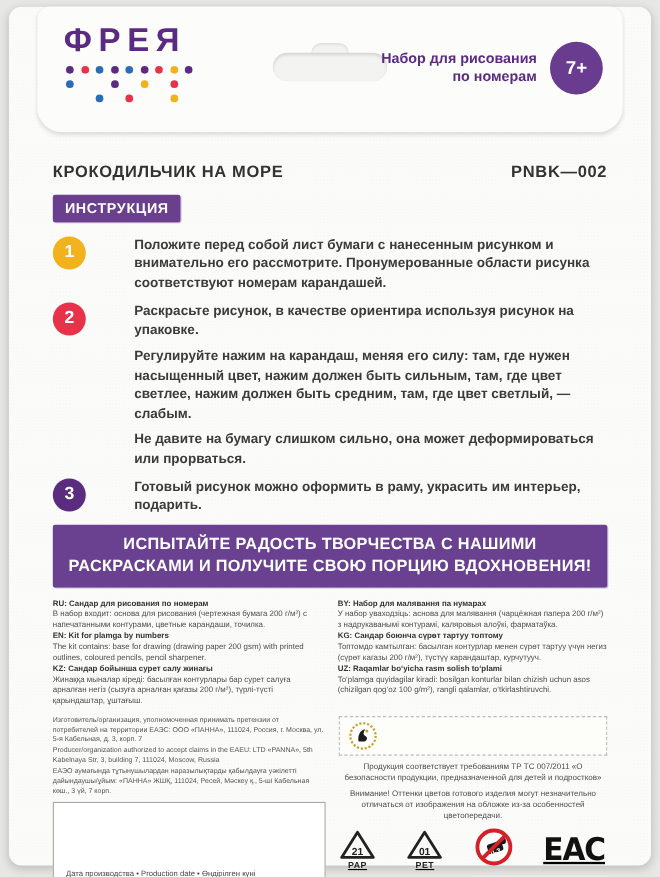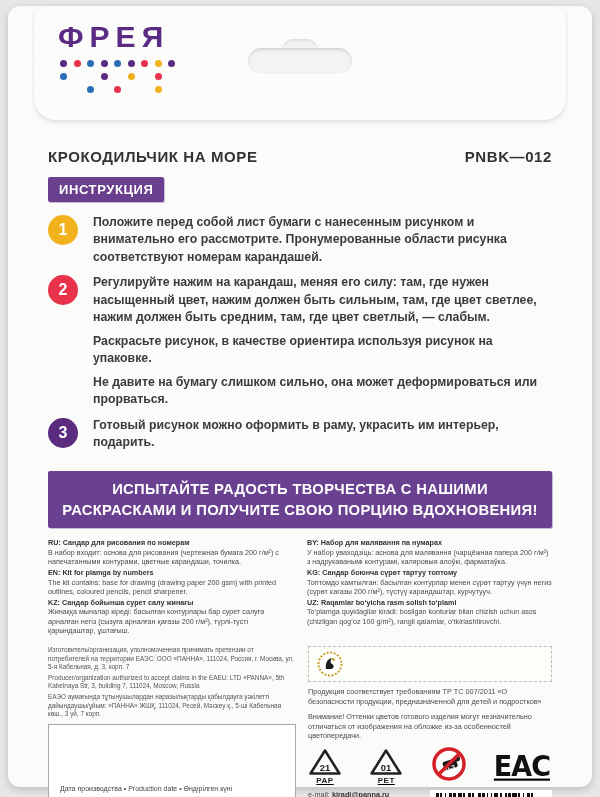--- a/index.html
+++ b/index.html
@@ -55,25 +55,25 @@
     font-size:13px;font-weight:700;letter-spacing:0.6px;padding:5px 11px;border-radius:2px;
     box-shadow:1px 1px 0 rgba(106,63,142,0.35);
   }
   .steps{margin-top:12px;}
   .step{display:flex;gap:15px;margin-bottom:8px;}
   .step-circle{flex:0 0 auto;width:30px;height:30px;border-radius:50%;color:#fff;
     font-weight:700;font-size:16px;display:flex;align-items:center;justify-content:center;margin-top:1px;}
   .c-yellow{background:#f1b21d;}
   .c-red{background:#e73249;}
   .c-purple{background:#5b2b7f;}
-  .step-text{font-size:12.3px;font-weight:700;color:#3b3b3b;line-height:1.42;}
+  .step-text{font-size:12.3px;font-weight:700;color:#3b3b3b;line-height:1.42;margin-left:29px;}
   .step-text p{margin:0 0 6px 0;}
   .step-text p:last-child{margin-bottom:0;}
   .banner{
-    margin-top:20px;background:#6a4190;color:#fff;text-align:center;
+    margin-top:8px;background:#6a4190;color:#fff;text-align:center;
     font-size:14.8px;font-weight:700;line-height:1.38;letter-spacing:0.3px;
     padding:8px 10px;border-radius:2px;box-shadow:1px 1px 0 rgba(106,65,144,0.35);
   }
   
   .langs{margin-top:10px;display:flex;gap:14px;}
   .lang-col{flex:1;font-size:7.2px;color:#4c4c4c;line-height:1.33;}
   .lang-h{font-weight:700;color:#333;margin:0;}
   .lang-b{margin:0 0 1px 0;}
   
   .bottom{margin-top:9px;display:flex;gap:12px;}
@@ -84,21 +84,21 @@
     margin-top:5px;border:1px solid #a8a8a6;background:#fff;height:112px;
     box-sizing:border-box;display:flex;flex-direction:column;justify-content:flex-end;
     padding:7px 11px;font-size:7px;color:#444;line-height:1.55;
   }
   .bcol-right{flex:1;min-width:0;}
   .pencil-badge{
     border:1px dashed #bdbdbb;background:rgba(255,255,250,0.6);
     padding:4px 8px;display:flex;align-items:center;gap:8px;
     font-size:8px;color:#555;line-height:1.3;
   }
-  .small-par{margin-top:5px;font-size:7.3px;color:#4c4c4c;line-height:1.35;}
+  .small-par{margin-top:5px;font-size:7.3px;color:#4c4c4c;line-height:1.35;text-align:center;}
   .icons-row{margin-top:5px;display:flex;justify-content:space-between;align-items:center;gap:13px;padding-right:2px;text-decoration:underline;}
   .recy{display:flex;flex-direction:column;align-items:center;line-height:1;}
   .recy-label{font-size:8px;font-weight:700;color:#222;margin-top:1px;letter-spacing:0.5px;}
   .eac{font-weight:700;font-size:27px;color:#111;letter-spacing:-1px;transform:scaleY(1.05);
     font-family:"DejaVu Sans","Liberation Sans",sans-serif;}
   .final-row{margin-top:4px;display:flex;justify-content:space-between;align-items:flex-start;gap:8px;}
   .contact{font-size:7.3px;color:#4c4c4c;line-height:1.5;}
   .contact .strong{font-weight:700;color:#333;}
   .barcode{flex:0 0 auto;width:122px;background:#fff;padding:3px 6px 2px 6px;box-sizing:border-box;}
   .barcode-bars{height:34px;display:flex;align-items:stretch;}
@@ -145,45 +145,52 @@
             <span class="dot" style="visibility: hidden;"></span>
             <span class="dot" style="background: rgb(241, 178, 29);"></span>
             <span class="dot" style="visibility: hidden;"></span>
           </div>
       </div>
     </div>
     <div class="slot">
       <div class="slot-bump"></div>
       <div class="slot-pill"></div>
     </div>
+    <div class="flap-right">
+      <div class="ptype">
+        <div>Набор для рисования</div>
+        <div>по номерам</div>
+      </div>
+      <div class="age-badge">7+</div>
+    </div>
   </div>
 
   <div class="main">
 
     <div class="title-row">
       <span>КРОКОДИЛЬЧИК НА МОРЕ</span>
-      <span>PNBK—012</span>
+      <span>PNBK—002</span>
     </div>
 
     <span class="instr-badge">ИНСТРУКЦИЯ</span>
 
     <div class="steps">
 
       <div class="step">
         <div class="step-circle c-yellow">1</div>
         <div class="step-text">
           <p>Положите перед собой лист бумаги с нанесенным рисунком и внимательно его рассмотрите. Пронумерованные области рисунка соответствуют номерам карандашей.</p>
         </div>
       </div>
 
       <div class="step">
         <div class="step-circle c-red">2</div>
         <div class="step-text">
+          <p>Раскрасьте рисунок, в качестве ориентира используя рисунок на упаковке.</p>
           <p>Регулируйте нажим на карандаш, меняя его силу: там, где нужен насыщенный цвет, нажим должен быть сильным, там, где цвет светлее, нажим должен быть средним, там, где цвет светлый, — слабым.</p>
-          <p>Раскрасьте рисунок, в качестве ориентира используя рисунок на упаковке.</p>
           <p>Не давите на бумагу слишком сильно, она может деформироваться или прорваться.</p>
         </div>
       </div>
 
       <div class="step">
         <div class="step-circle c-purple">3</div>
         <div class="step-text">
           <p>Готовый рисунок можно оформить в раму, украсить им интерьер, подарить.</p>
         </div>
       </div>

